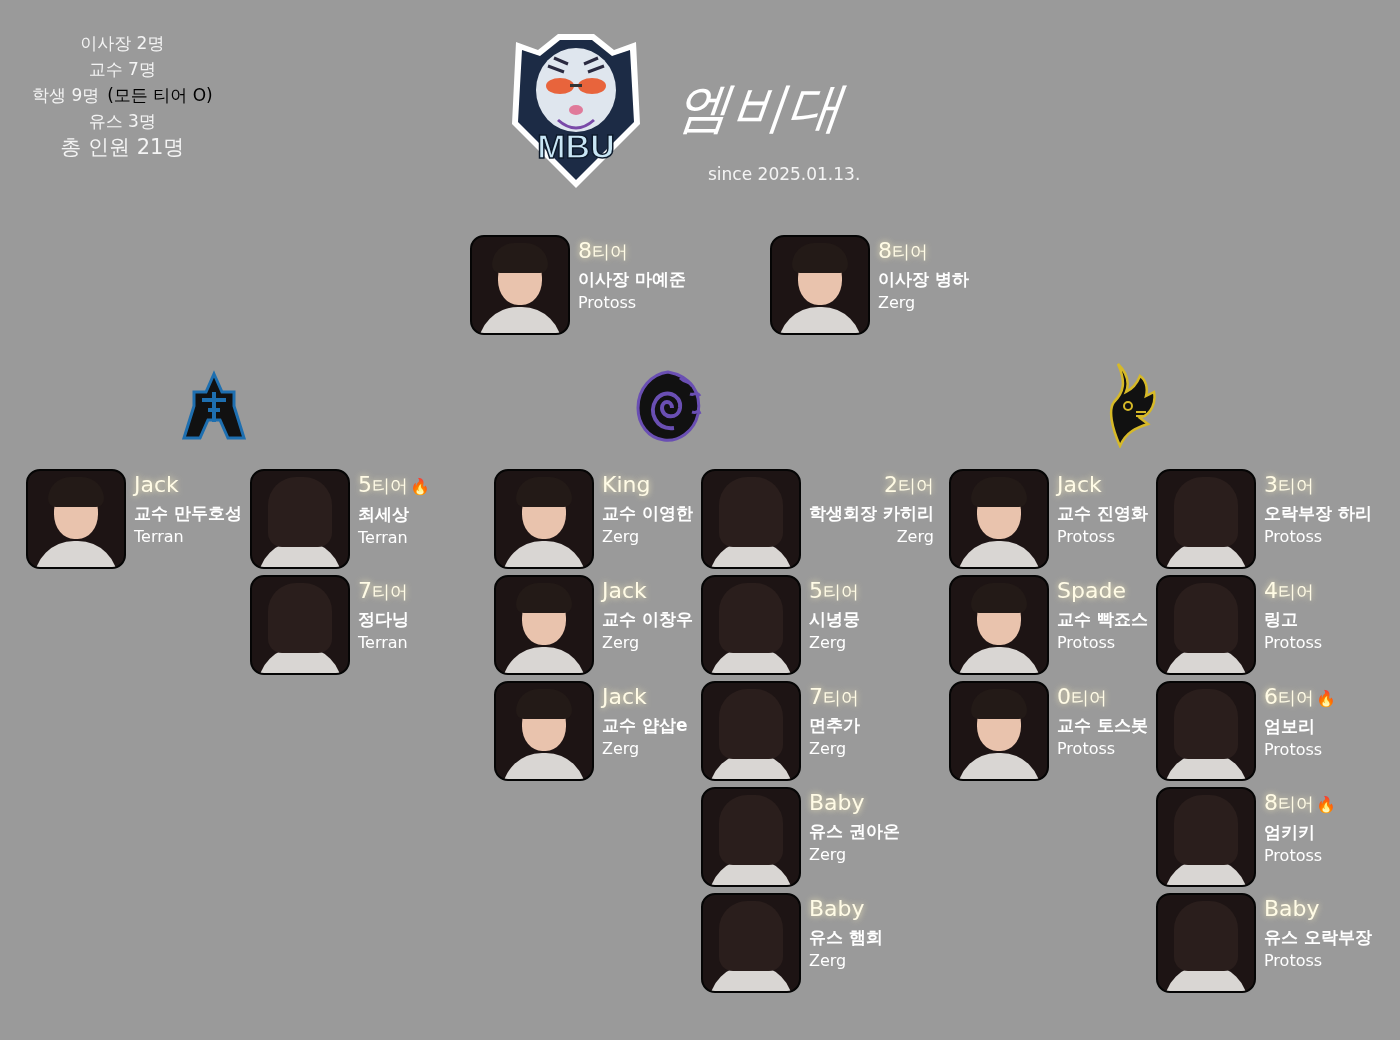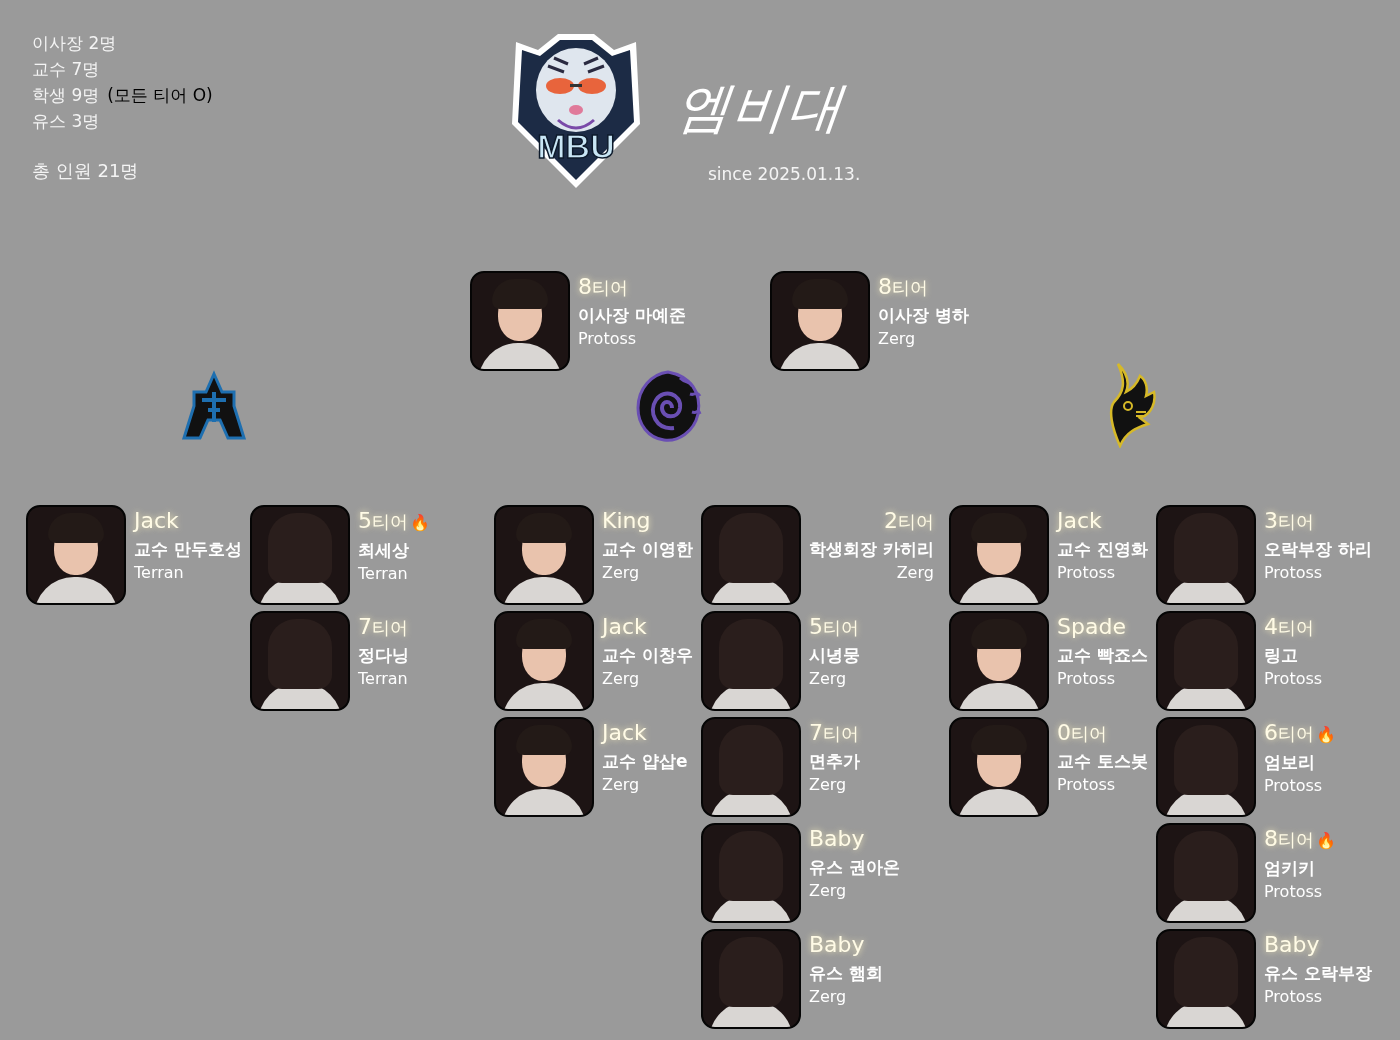--- a/index.html
+++ b/index.html
@@ -1,29 +1,29 @@
 <!DOCTYPE html>
 <html><head>
 <meta charset="utf-8">
 <style>
   html, body { margin:0; padding:0; }
   body {
     width:1400px; height:1040px; background:#9a9a9a; position:relative; overflow:hidden;
     font-family: "DejaVu Sans", "Liberation Sans", sans-serif; color:#fff;
   }
   .stats { position:absolute; left:32px; top:30px; font-size:17px; line-height:26px; color:#f4f4f4; }
-  .stats .line { white-space:nowrap; }
+  .stats .line { white-space:nowrap;text-align:center; }
   .stats .green { color:#000000; margin-left:8px; }
-  .stats .total { font-size:18px; margin-top:24px; }
+  .stats .total { font-size:21px; margin-top:0; }
 
   .logo { position:absolute; left:508px; top:28px; width:136px; height:162px; }
   .brand-title { position:absolute; left:676px; top:72px; font-family:"DejaVu Serif", serif; font-size:54px; font-style:italic; color:#fff; letter-spacing:2px; transform:skewX(-6deg); }
   .since { position:absolute; left:676px; top:164px; font-size:17px; color:#f4f4f4;margin-left:32px; }
 
-  .card { position:absolute; width:380px; height:102px;margin-top:36px; }
+  .card { position:absolute; width:380px; height:102px; }
   .avatar {
     position:absolute; left:0; top:0; width:96px; height:96px; border:2px solid #050505;
     border-radius:14px; background:#1d1414; overflow:hidden;
   }
   .avatar .head { position:absolute; left:26px; top:14px; width:44px; height:54px; border-radius:50% 50% 46% 46%; background:#e9c3ad; }
   .avatar .hair { position:absolute; left:20px; top:6px; width:56px; height:30px; border-radius:28px 28px 10px 10px; background:#231a17; }
   .avatar .body { position:absolute; left:6px; top:70px; width:84px; height:40px; border-radius:40px 40px 0 0; background:#d9d6d3; }
   .avatar.female .hair { height:70px; border-radius:28px 28px 14px 14px; background:#2a1e1c; left:16px; width:64px; }
   .avatar.female .head { top:20px; left:29px; width:38px; height:46px; }
   .info { position:absolute; left:108px; top:2px; }

